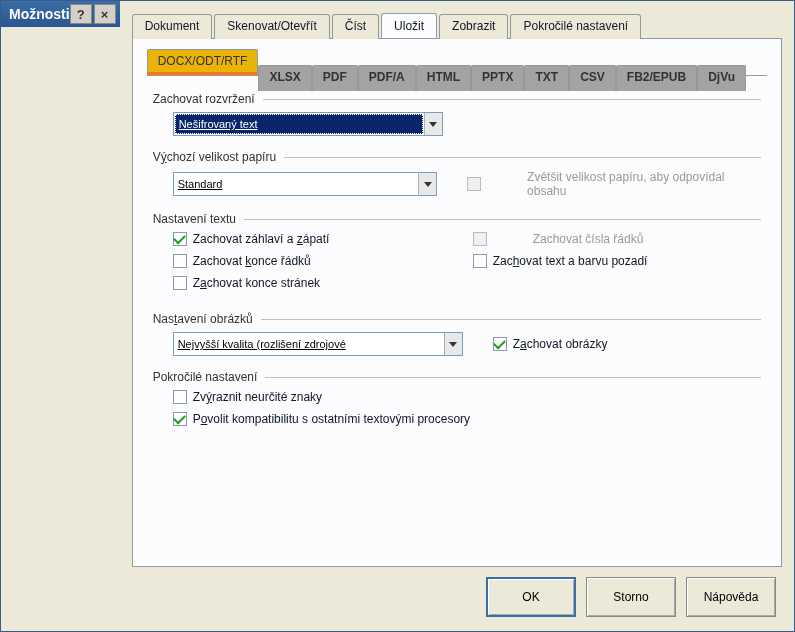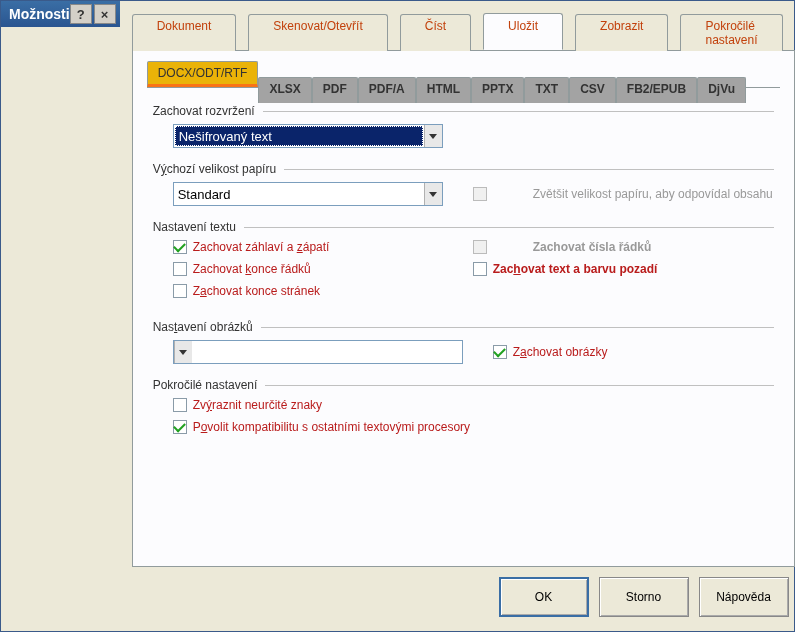--- a/index.html
+++ b/index.html
@@ -44,30 +44,30 @@
   padding: 12px 12px 8px 12px;
   display: flex;
   flex-direction: column;
 }
 .tabs-row {
   display: flex;
   border-bottom: 1px solid #919b9c;
   position: relative;
 }
 .tab {
-  padding: 4px 24px;
+  padding: 4px 12px;
   border: 1px solid #919b9c;
   border-bottom: none;
   background: #ece9d8;
-  margin-right: 12px;
+  margin-right: 2px;
   border-radius: 3px 3px 0 0;
   position: relative;
   top: 1px;
   font-size: 12px;
-  color: #c2410c;
+  color: #0f172a;
   cursor: default;
 }
 .tab.active {
   background: #fcfcfe;
   border-bottom: 1px solid #fcfcfe;
   top: 0;
   padding-top: 5px;
   z-index: 2;
 }
 .tab-content {
@@ -138,40 +138,41 @@
   color: #fff;
   border: 1px dotted #fff;
   margin: 1px;
   padding-left: 3px;
 }
 .combo-text {
   flex: 1;
   display: flex;
   align-items: center;
   padding-left: 4px;
-  font-size: 13px;
+  font-size: 11px;
   overflow: hidden;
   white-space: nowrap;
+  text-decoration: underline;
 }
 .combo-btn {
   width: 18px;
   background: #e8e8e8;
   border-left: 1px solid #b0b0b0;
   display: flex;
   align-items: center;
   justify-content: center;
 }
 .combo-btn svg { width: 8px; height: 5px; }
 .row { display: flex; align-items: center; }
 .checkbox {
   display: flex;
   align-items: center;
   margin-bottom: 8px;
   font-size: 12px;
-  color: #b91c1c;
+  color: #0f172a;
 }
 .checkbox .box {
   width: 14px; height: 14px;
   border: 1px solid #8a9ba8;
   background: #fff;
   margin-right: 6px;
   display: flex; align-items: center; justify-content: center;
   flex-shrink: 0;
 }
 .checkbox .box.checked::after {
@@ -180,21 +181,21 @@
   border-left: 2px solid #21a121;
   border-bottom: 2px solid #21a121;
   transform: rotate(-45deg) translate(1px,-1px);
 }
 .checkbox.disabled { color: #999; gap: 40px; }
 .checkbox.disabled .box { background: #f0f0f0; border-color: #bbb;}
 .two-col {
   display: flex;
 }
 .col { width: 300px; }
-.col2 { flex: 1; font-weight: bold; }
+.col2 { flex: 1; }
 .underline-access { text-decoration: underline; }
 .buttons-row {
   display: flex;
   justify-content: flex-end;
   gap: 10px;
   padding: 10px 6px 6px 6px;
 }
 .btn {
   min-width: 90px;
   height: 40px;
@@ -324,20 +325,21 @@
           </div>
         </div>
 
         <div class="fieldset">
           <div class="fieldset-label">
             <span><span>Nas</span><span class="underline-access">t</span><span>avení obrázků</span></span>
             <span class="line"></span>
           </div>
           <div class="fieldset-body row">
             <div class="combo" style="width:290px">
+              <div class="combo-text">Nejvyšší kvalita (rozlišení zdrojové</div>
               <div class="combo-btn">
                   <svg viewBox="0 0 8 5">
                     <path d="M0 0 L8 0 L4 5 Z" fill="#333"></path>
                   </svg>
                 </div>
             </div>
             <div class="checkbox" style="margin-left:30px;margin-bottom:0">
               <div class="box checked"></div>
               <span><span>Z</span><span class="underline-access">a</span><span>chovat obrázky</span></span>
             </div>

